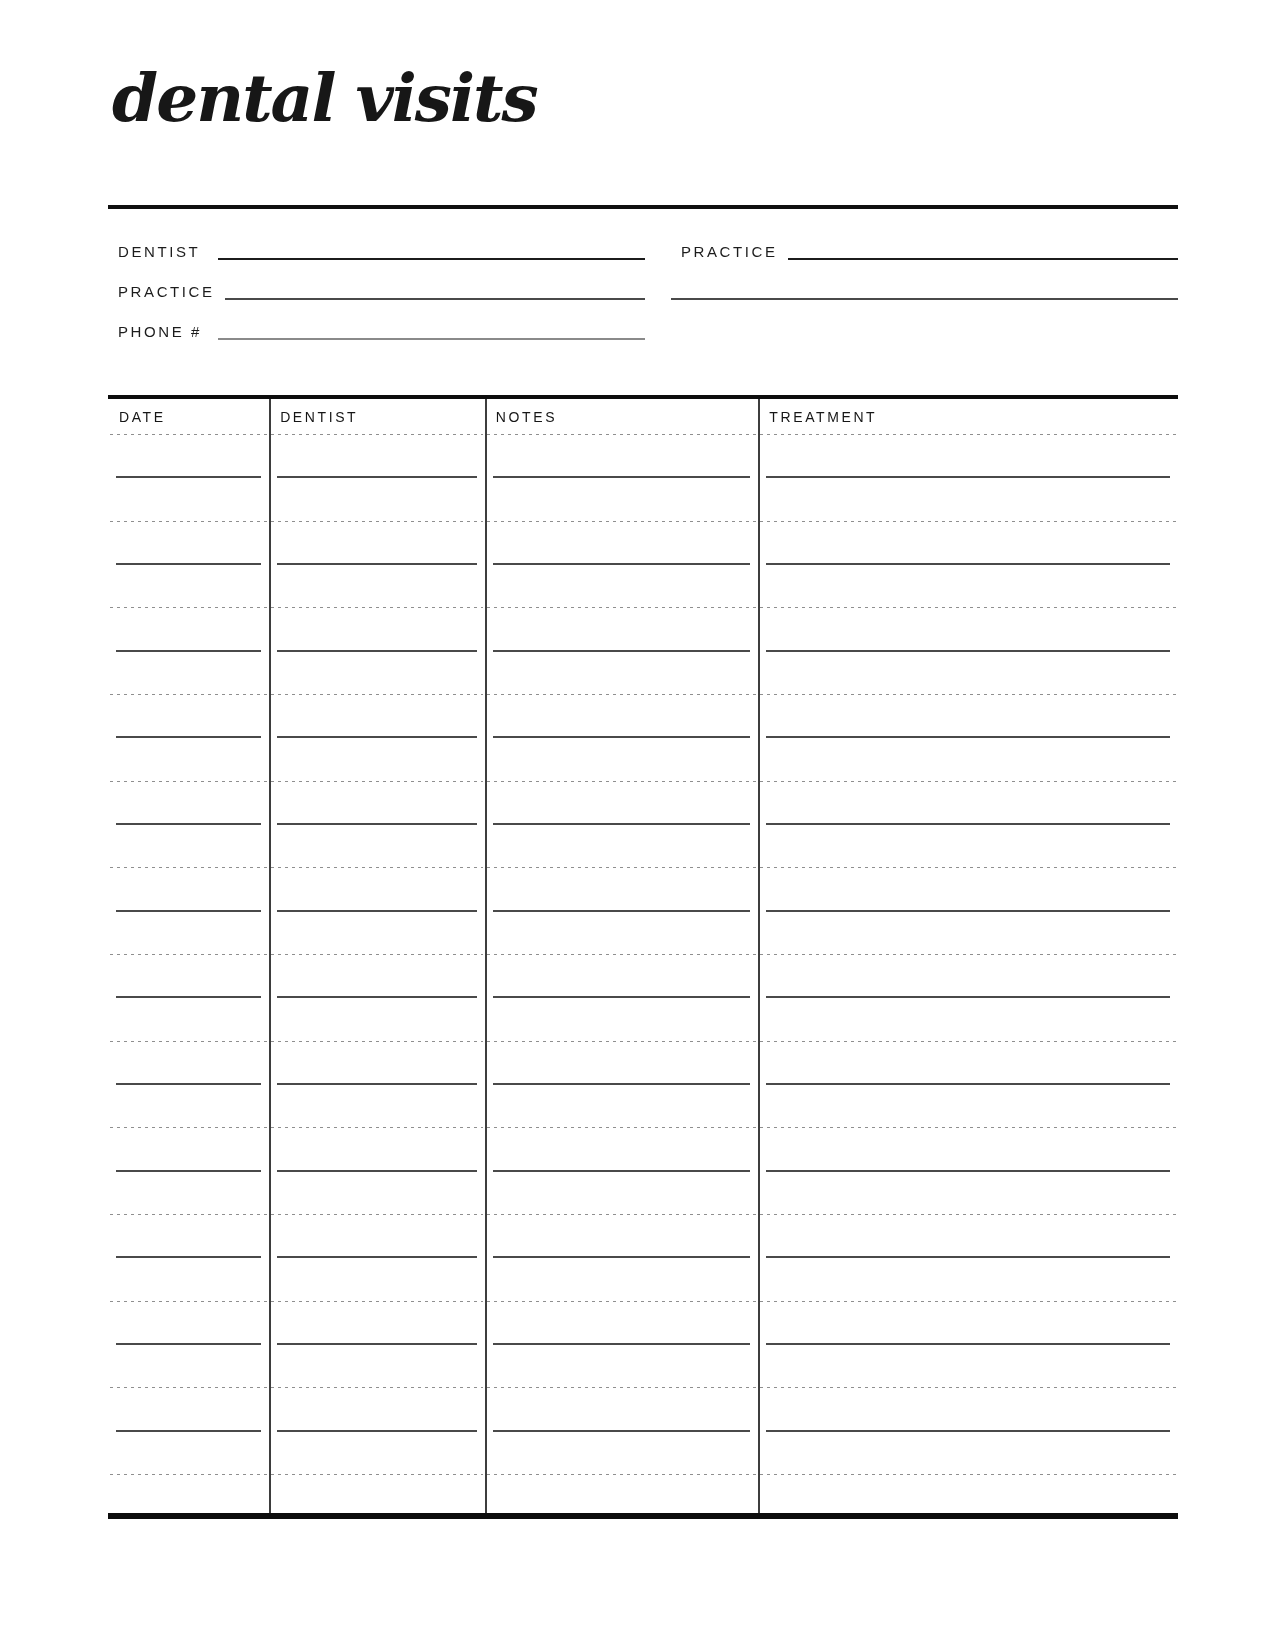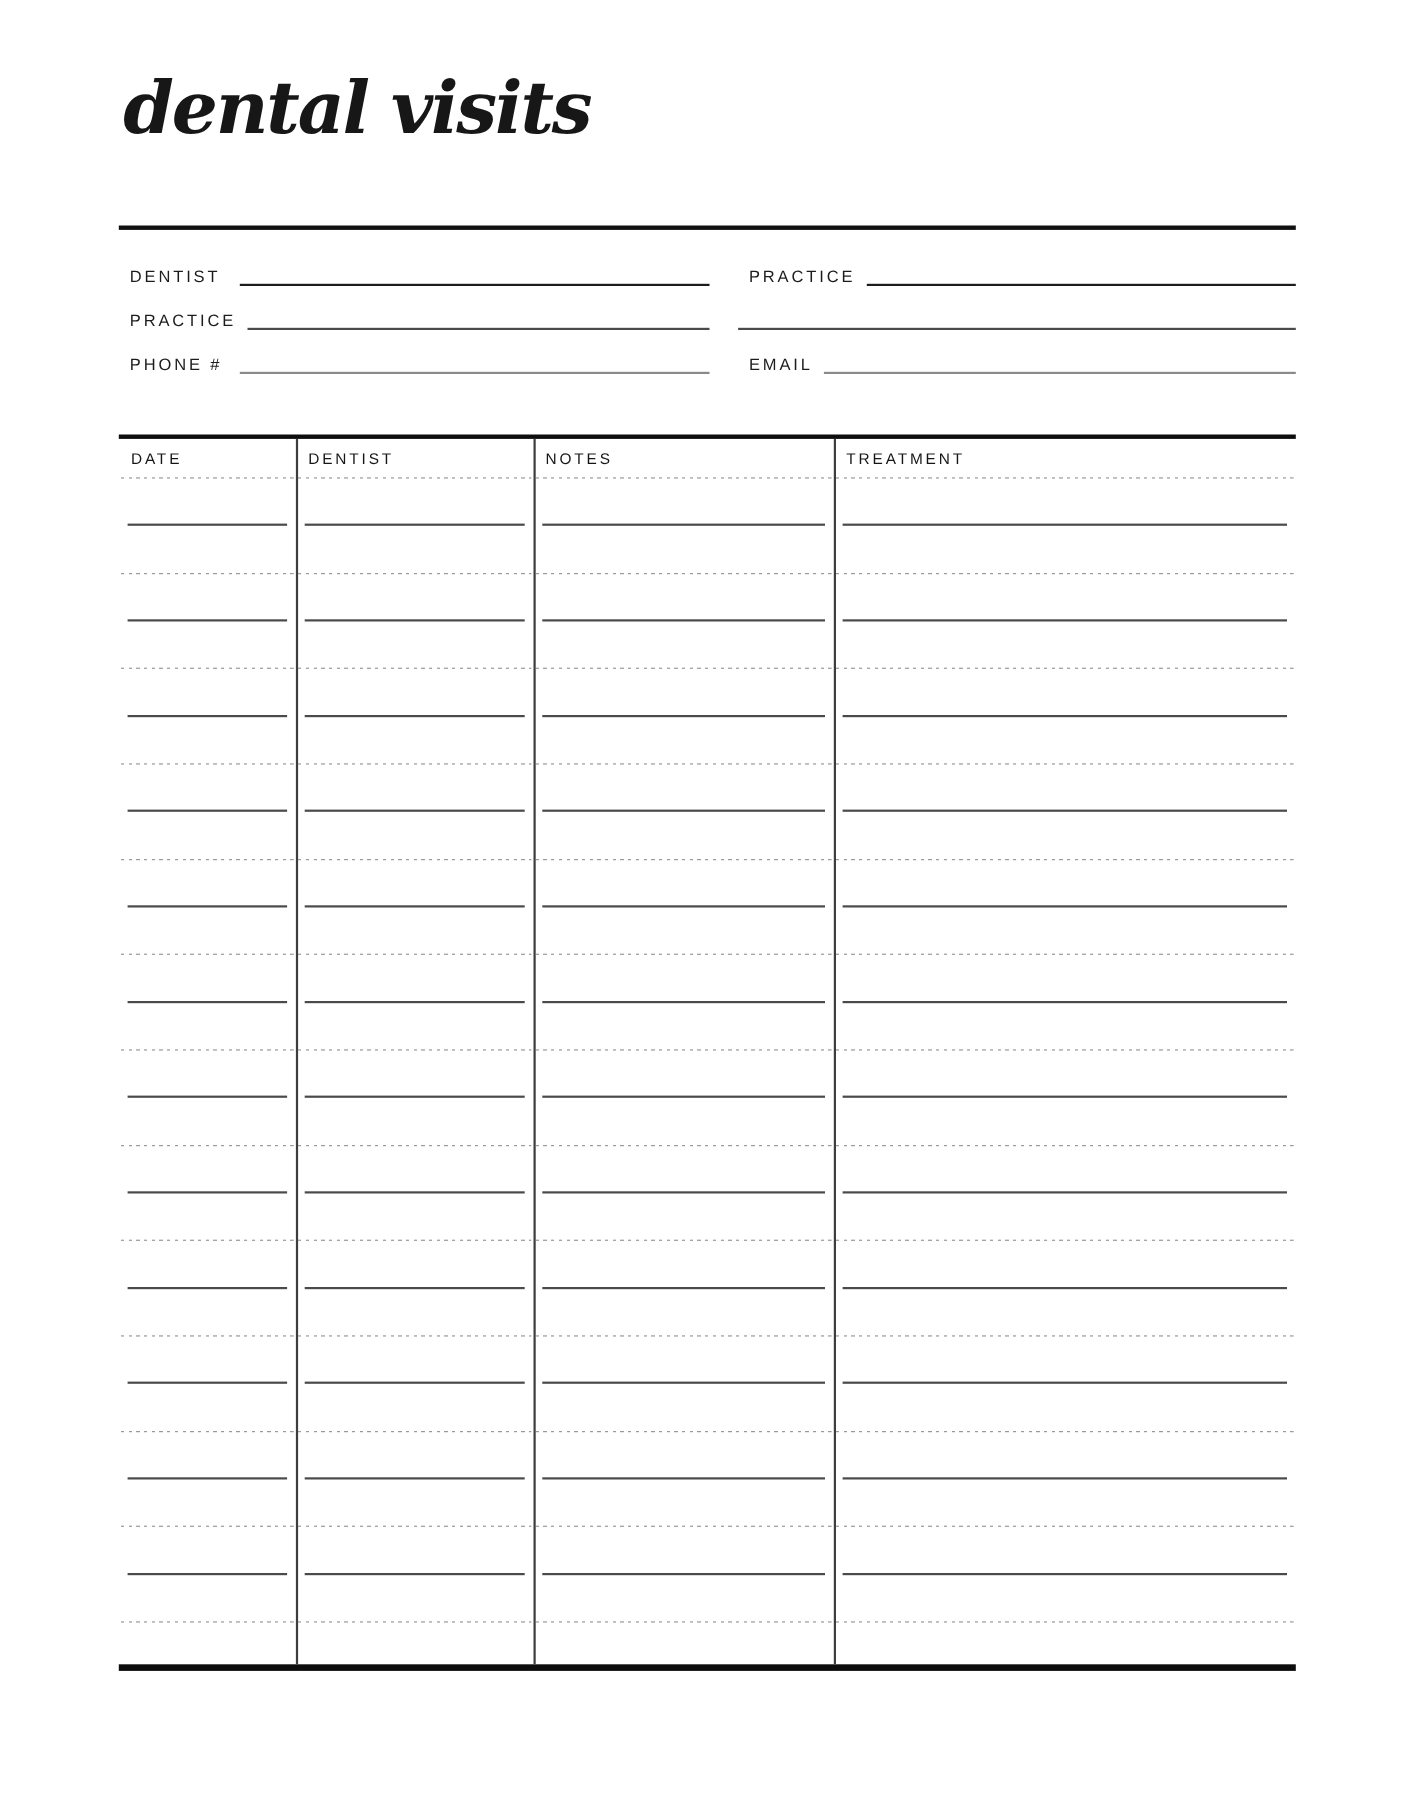--- a/index.html
+++ b/index.html
@@ -142,24 +142,20 @@
       </div>
     </div>
     <div class="form-col form-col-right">
       <div class="form-row shade-1">
         <span class="form-label">PRACTICE</span>
         <div class="write-line"></div>
       </div>
       <div class="form-row shade-2">
         <div class="write-line"></div>
       </div>
-      <div class="form-row shade-3">
-        <span class="form-label">EMAIL</span>
-        <div class="write-line"></div>
-      </div>
     </div>
   </div>
 
   <div class="table-top-border"></div>
 
   <div class="table-body">
     <div class="col-sep s1"></div>
     <div class="col-sep s2"></div>
     <div class="col-sep s3"></div>
 

